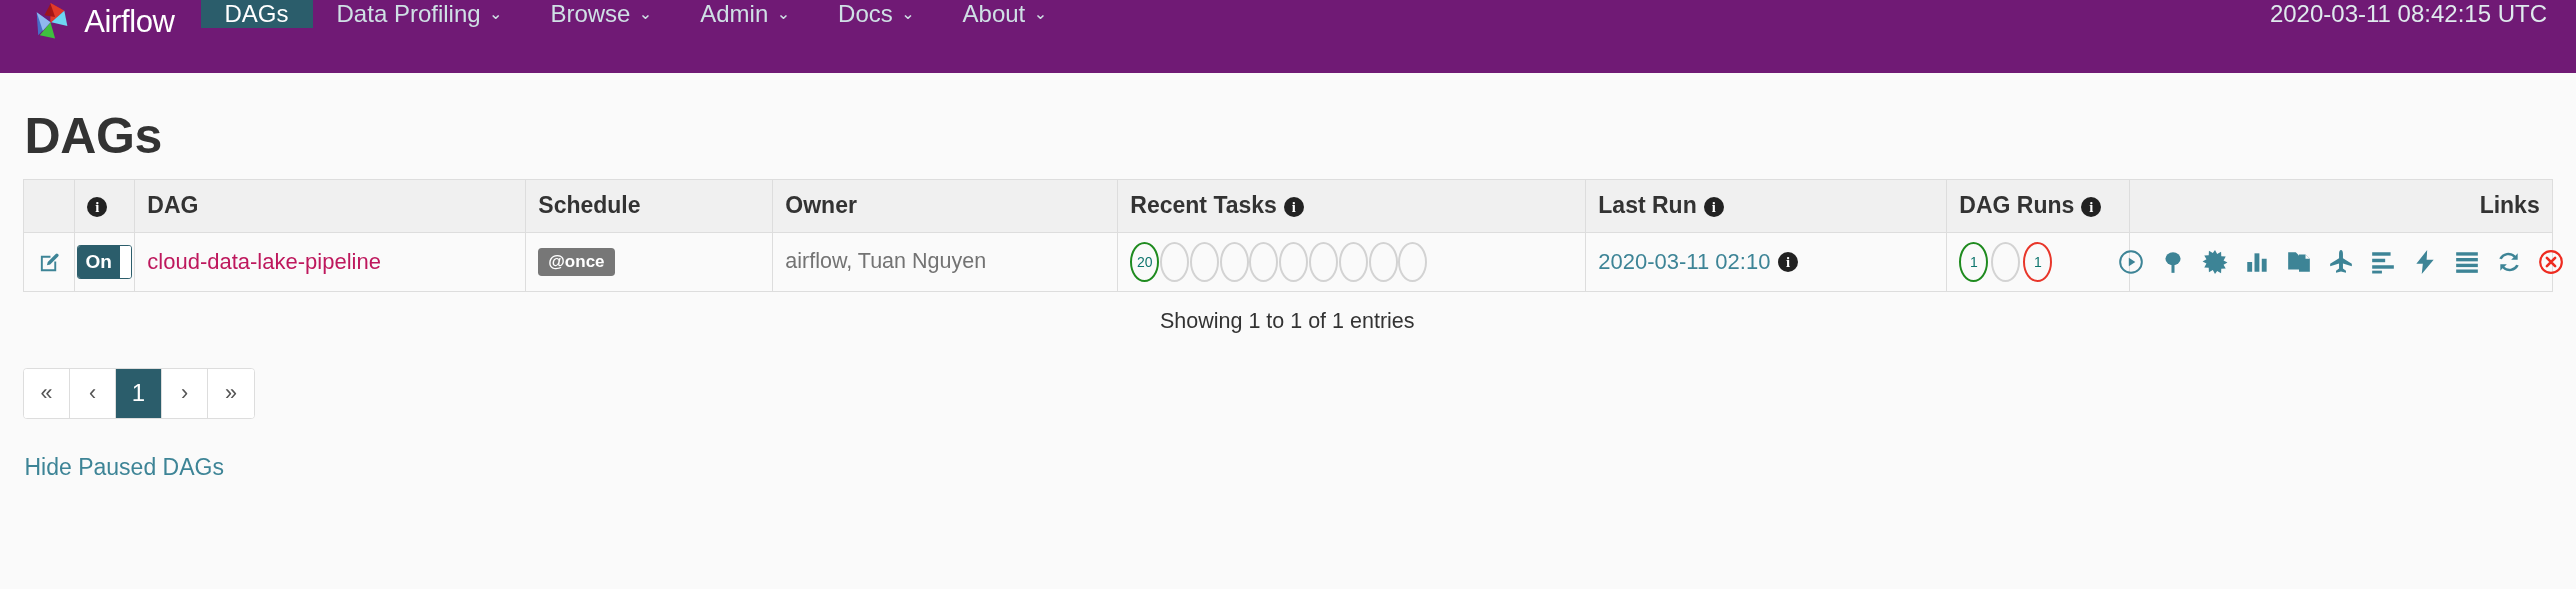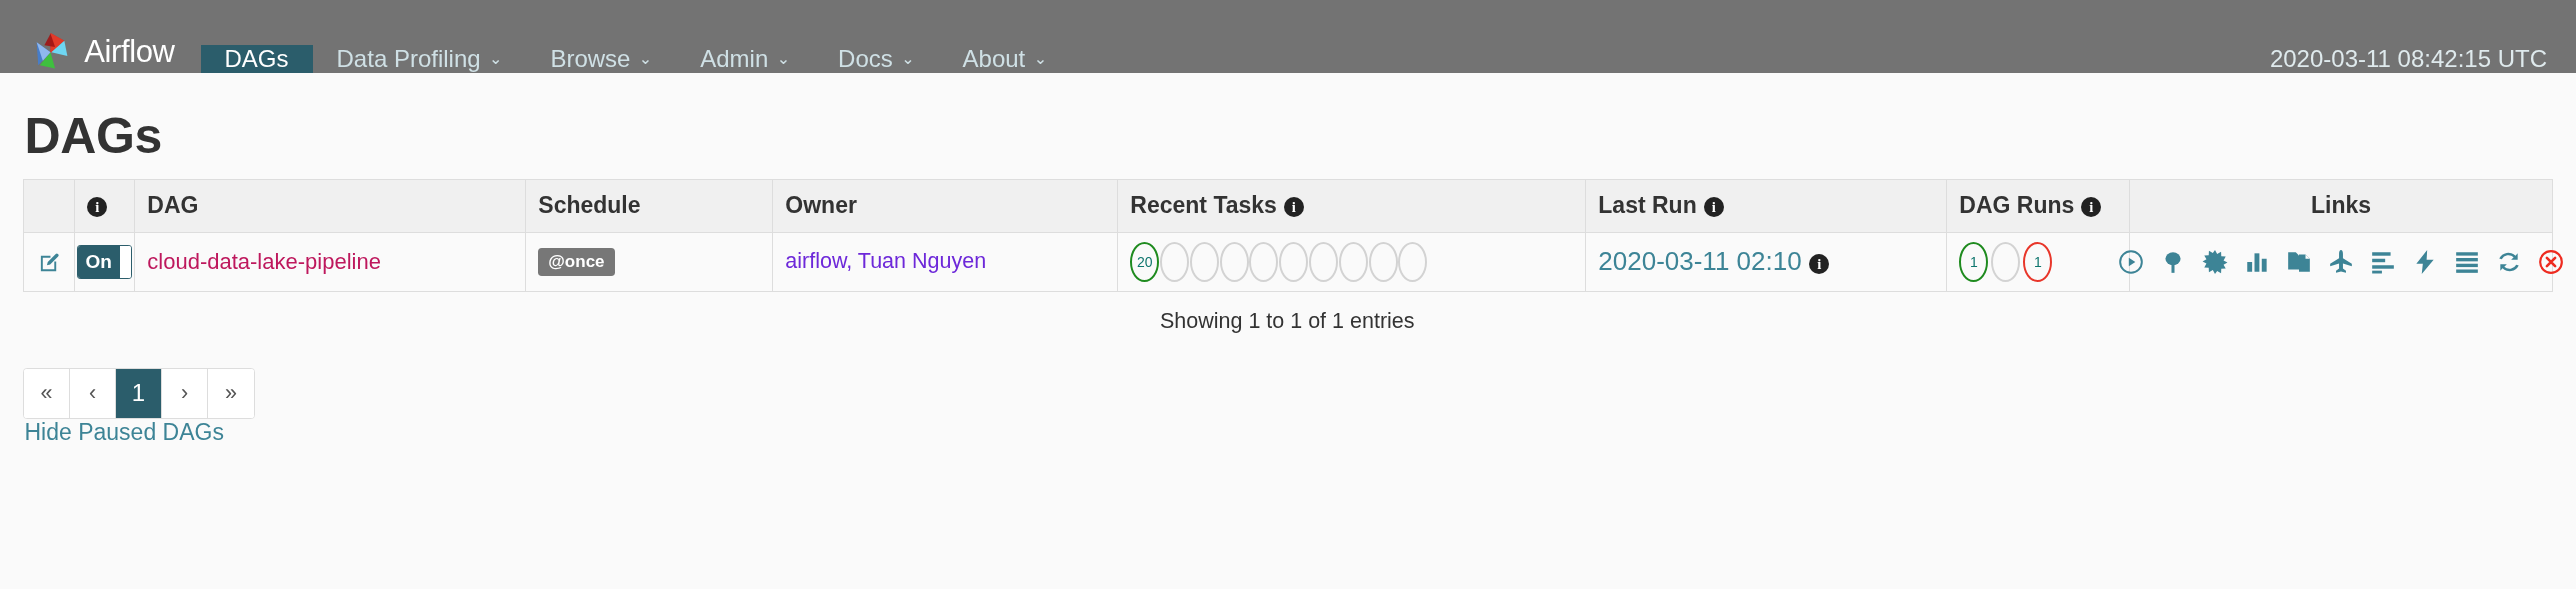--- a/index.html
+++ b/index.html
@@ -7,23 +7,23 @@
     margin: 0; padding: 0;
     background: #fafafa;
     font-family: "Liberation Sans", sans-serif;
     color: #333;
   }
   body { width: 2576px; height: 590px; overflow: hidden; }
 
   
   .navbar {
     height: 73px;
-    background: #737373;
+    background: #701a75;
     display: flex;
-    align-items: flex-end;
+    align-items: flex-start;
     position: relative;
   }
   .brand {
     display: flex; align-items: center;
     padding: 0 26px 0 29px;
     gap: 12.3px;
   }
   .brand-logo { width: 43px; height: 43px; display: block; }
   .brand-text {
     color: #ffffff;
@@ -103,21 +103,21 @@
     border: 0.8px solid #ddd;
     font-size: 23px;
     font-weight: bold;
     color: #333;
     text-align: left;
     padding: 12.3px 12.3px;
     height: 51px;
     vertical-align: middle;
     white-space: nowrap;
   }
-  table.dags th.center { text-align: center; }
+  table.dags th.center { text-align: right; }
   table.dags td {
     border: 0.8px solid #ddd;
     padding: 9.2px 12.3px;
     font-size: 21.5px;
     height: 58px;
     vertical-align: middle;
     background: #fafafa;
   }
   .col-edit   { width: 51px; }
   .col-info   { width: 60px; }
@@ -185,21 +185,21 @@
     display: inline-block;
     background: #777;
     color: #fff;
     border-radius: 3.8px;
     font-size: 17px;
     font-weight: bold;
     padding: 5.4px 10px;
     line-height: 1;
   }
 
-  .owner-text { color: #6d28d9; font-size: 21.5px; white-space: nowrap; margin-top: 36px; }
+  .owner-text { color: #737373; font-size: 21.5px; white-space: nowrap; margin-top: 36px; }
 
   
   .circles { display: flex; align-items: center; gap: 0.8px; }
   .circle {
     width: 29px; height: 40px;
     border-radius: 50%;
     border: 2.3px solid #d3d3d3;
     background: #fafafa;
     display: flex;
     align-items: center;
@@ -207,21 +207,21 @@
     font-size: 14px;
     color: #0f766e;
     flex: none;
   }
   .circle.green { border-color: #1f8b1f; }
   .circle.red   { border-color: #e8362a; }
 
   .lastrun-link {
     color: #3d8496;
     text-decoration: none;
-    font-size: 26px;
+    font-size: 22px;
     cursor: pointer;
     white-space: nowrap;
   }
 
   .runs-cell .circles { gap: 3.1px; }
 
   .links-cell { padding: 9.2px 7.7px !important; }
   .links-row {
     display: flex;
     align-items: center;
@@ -268,20 +268,21 @@
   .page-btn.active {
     background: #2b5d6b;
     color: #fff;
     font-size: 24px;
   }
   .hide-paused {
     display: block;
     color: #3d8496;
     text-decoration: none;
     font-size: 23px;
+    margin-top: 35px;
     margin-left: 1.5px;
     cursor: pointer;
   }
 </style>
 </head>
 <body>
 
 <div class="navbar">
   <a class="brand">
     <span class="brand-logo">

